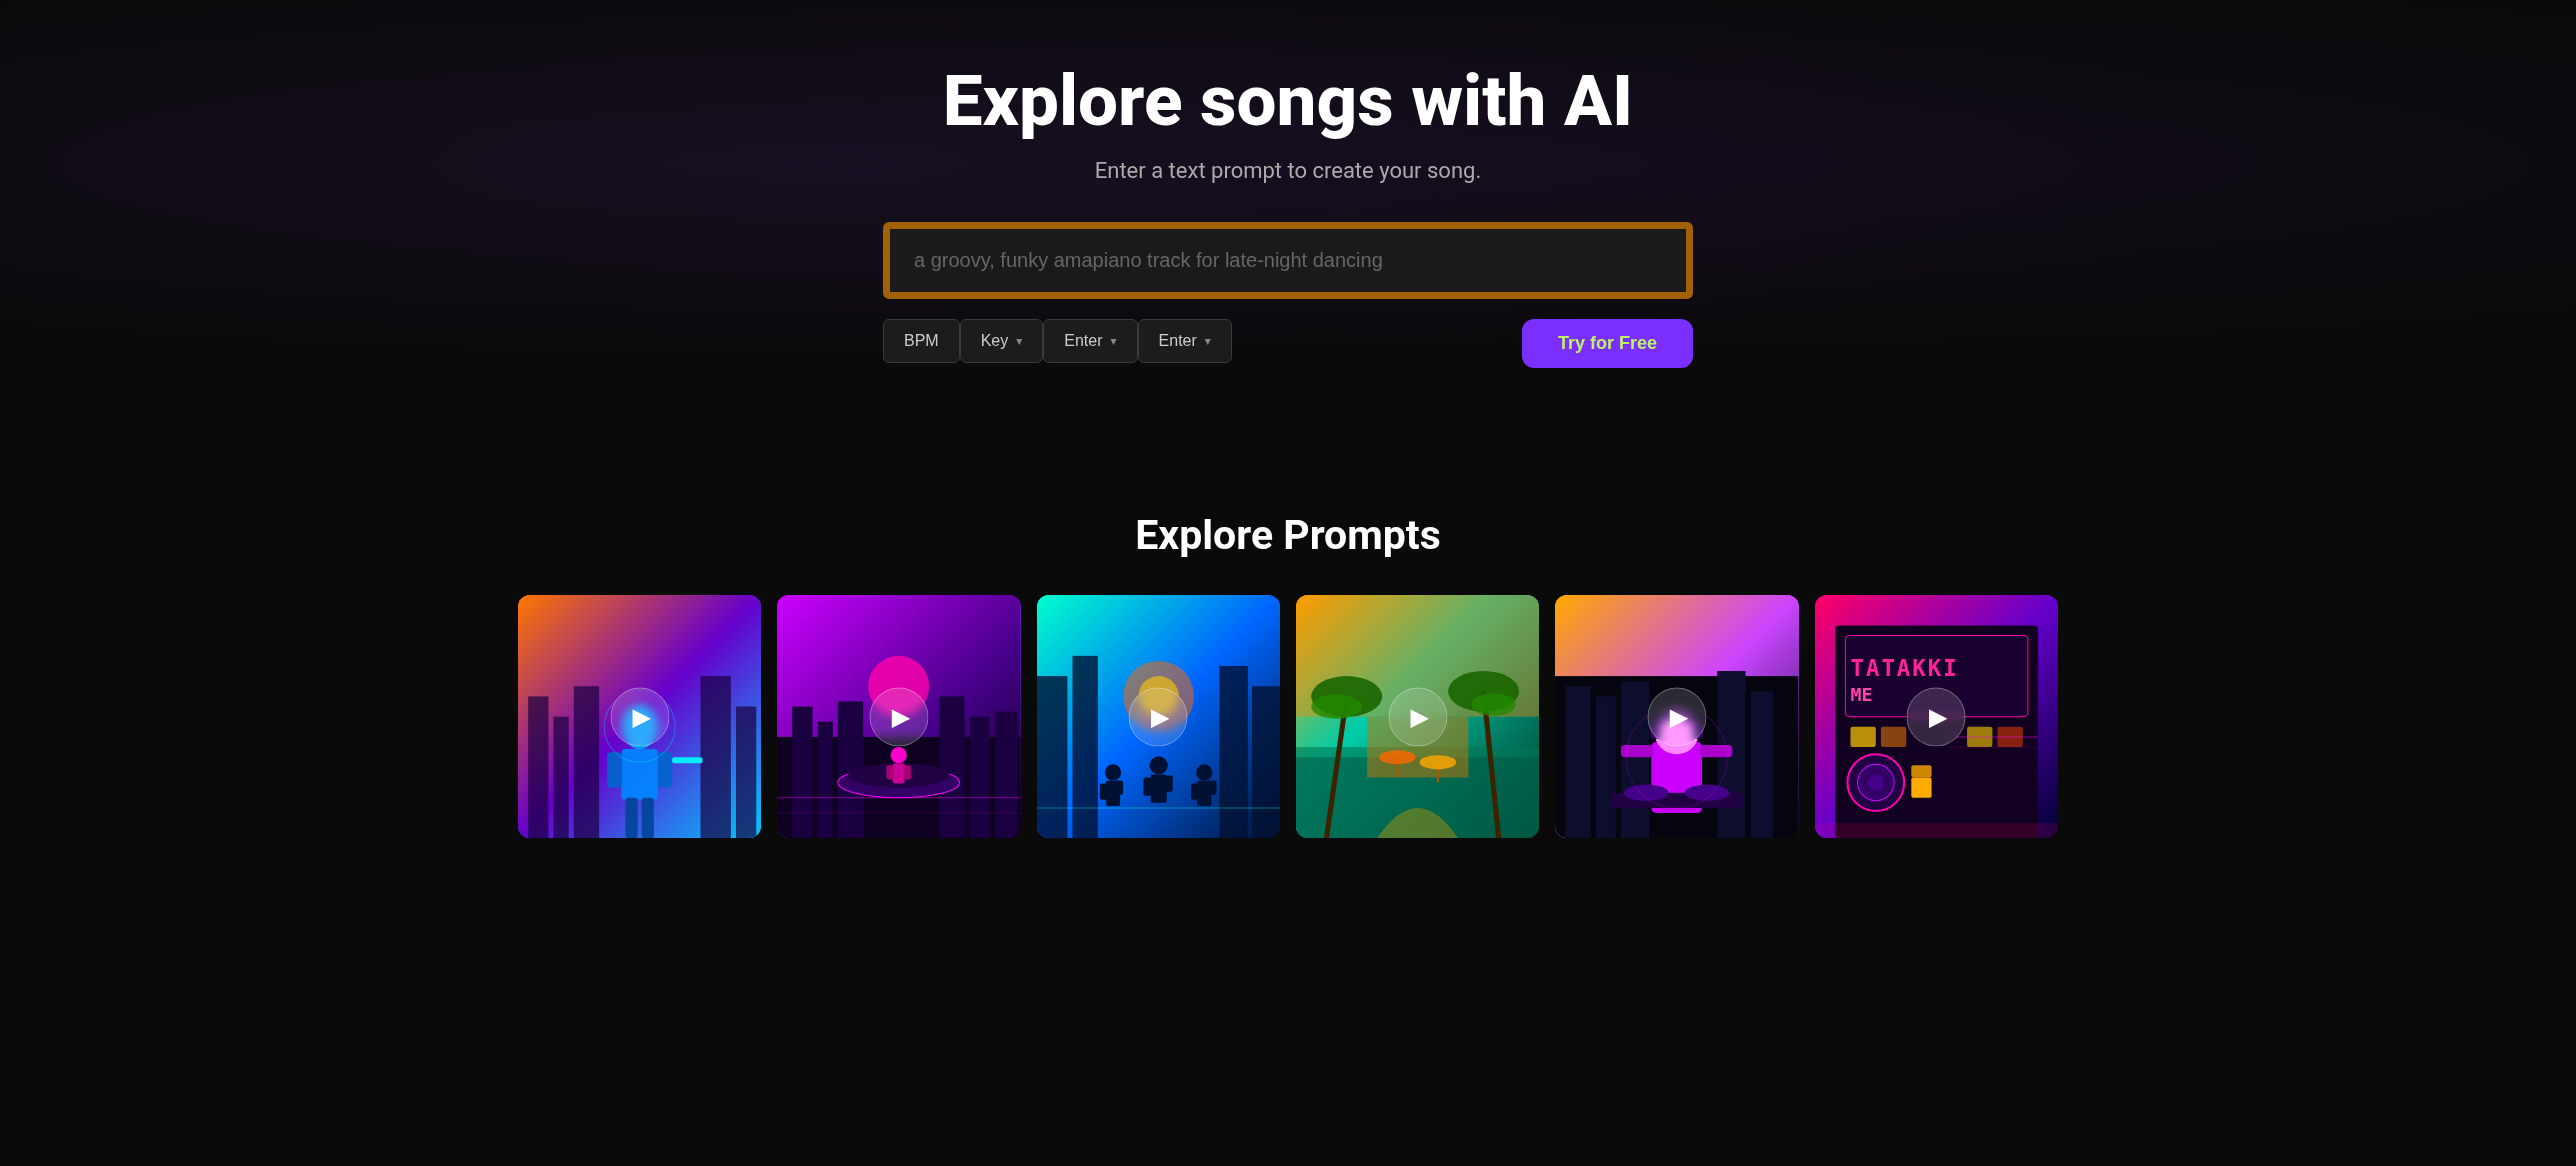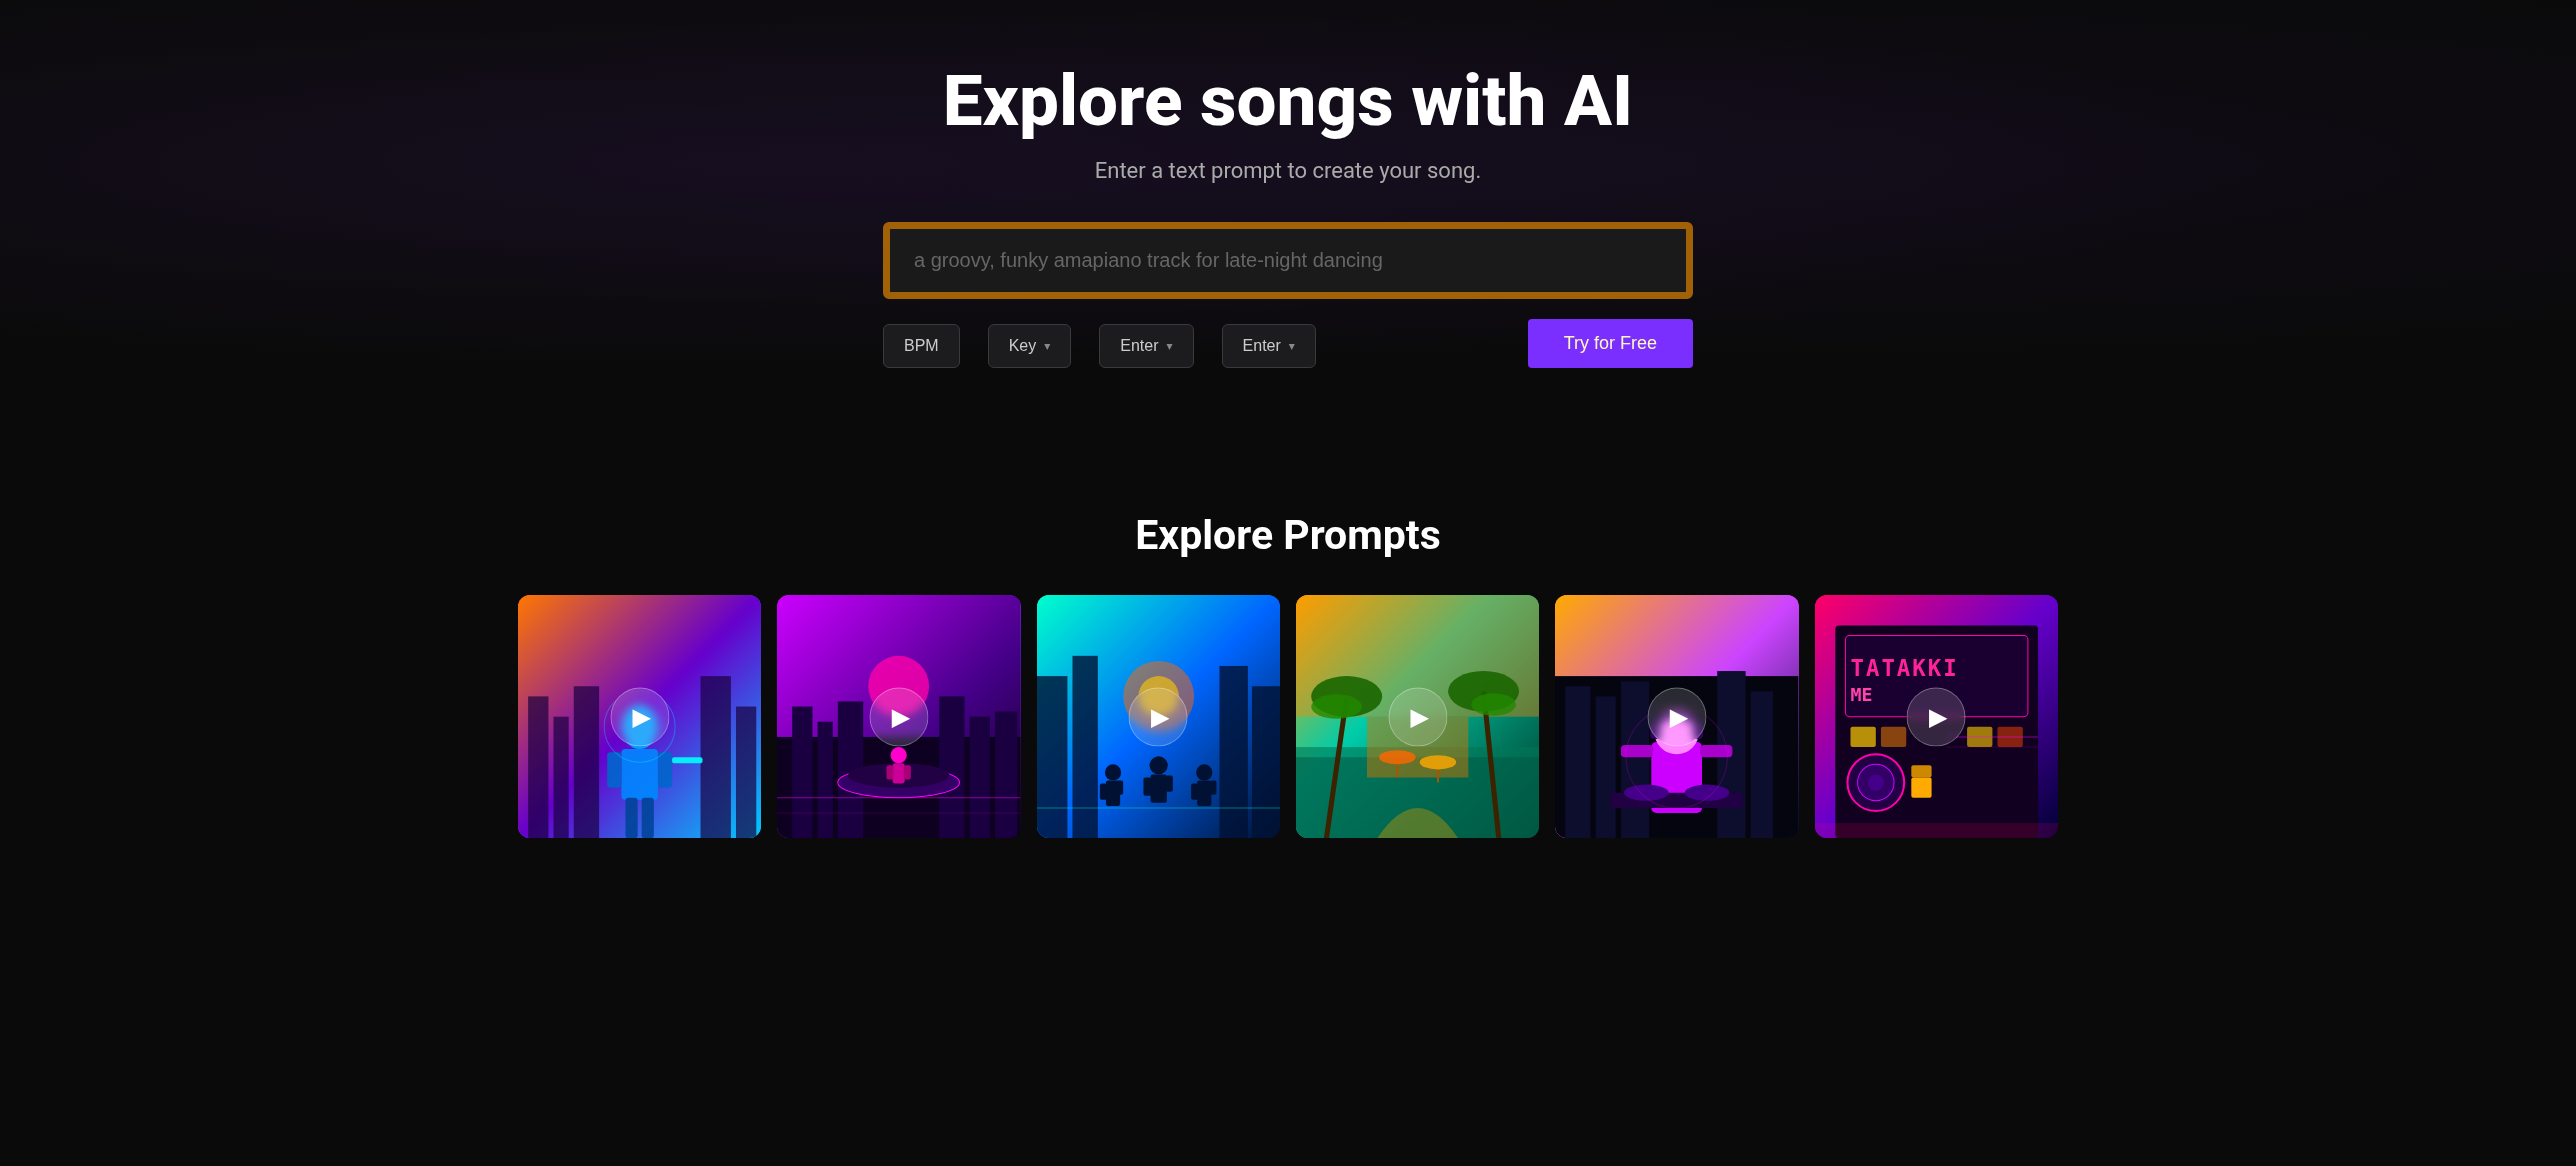--- a/index.html
+++ b/index.html
@@ -74,22 +74,22 @@
       outline: none;
       margin-bottom: 20px;
     }
 
     .prompt-input::placeholder {
       color: #666666;
     }
 
     .controls-row {
       display: flex;
-      align-items: flex-end;
-      gap: 28px;
+      align-items: flex-start;
+      gap: 0;
     }
 
     .control-btn {
       background: #1c1c1e;
       border: 1px solid #3a3a3a;
       border-radius: 6px;
       color: #cccccc;
       padding: 12px 20px;
       font-size: 16px;
       cursor: pointer;
@@ -104,25 +104,25 @@
       color: #888888;
     }
 
     .spacer {
       flex: 1;
     }
 
     .try-free-btn {
       background: #7b2fff;
       border: none;
-      border-radius: 4px;
-      color: #fef9c3;
+      border-radius: 12px;
+      color: #bef264;
       padding: 14px 36px;
       font-size: 18px;
-      font-weight: 400;
+      font-weight: 700;
       cursor: pointer;
       white-space: nowrap;
     }
 
     .explore-section {
       padding: 59px 39px 39px;
     }
 
     .explore-title {
       font-size: 41px;

